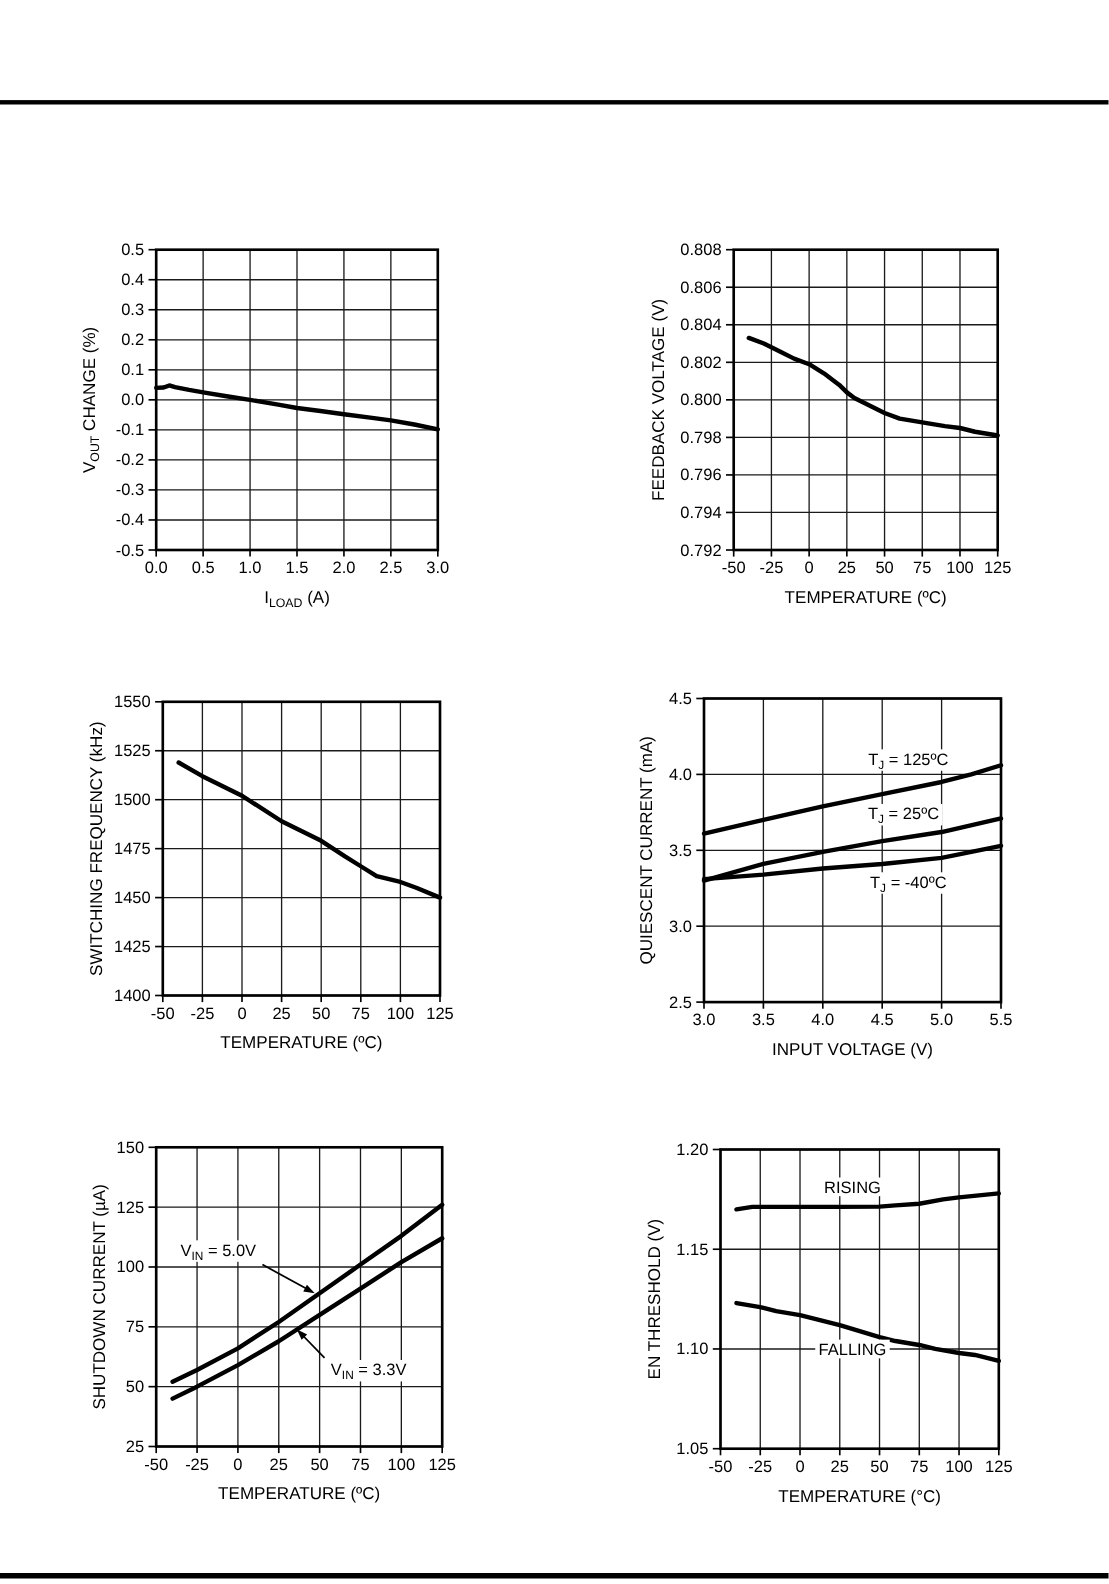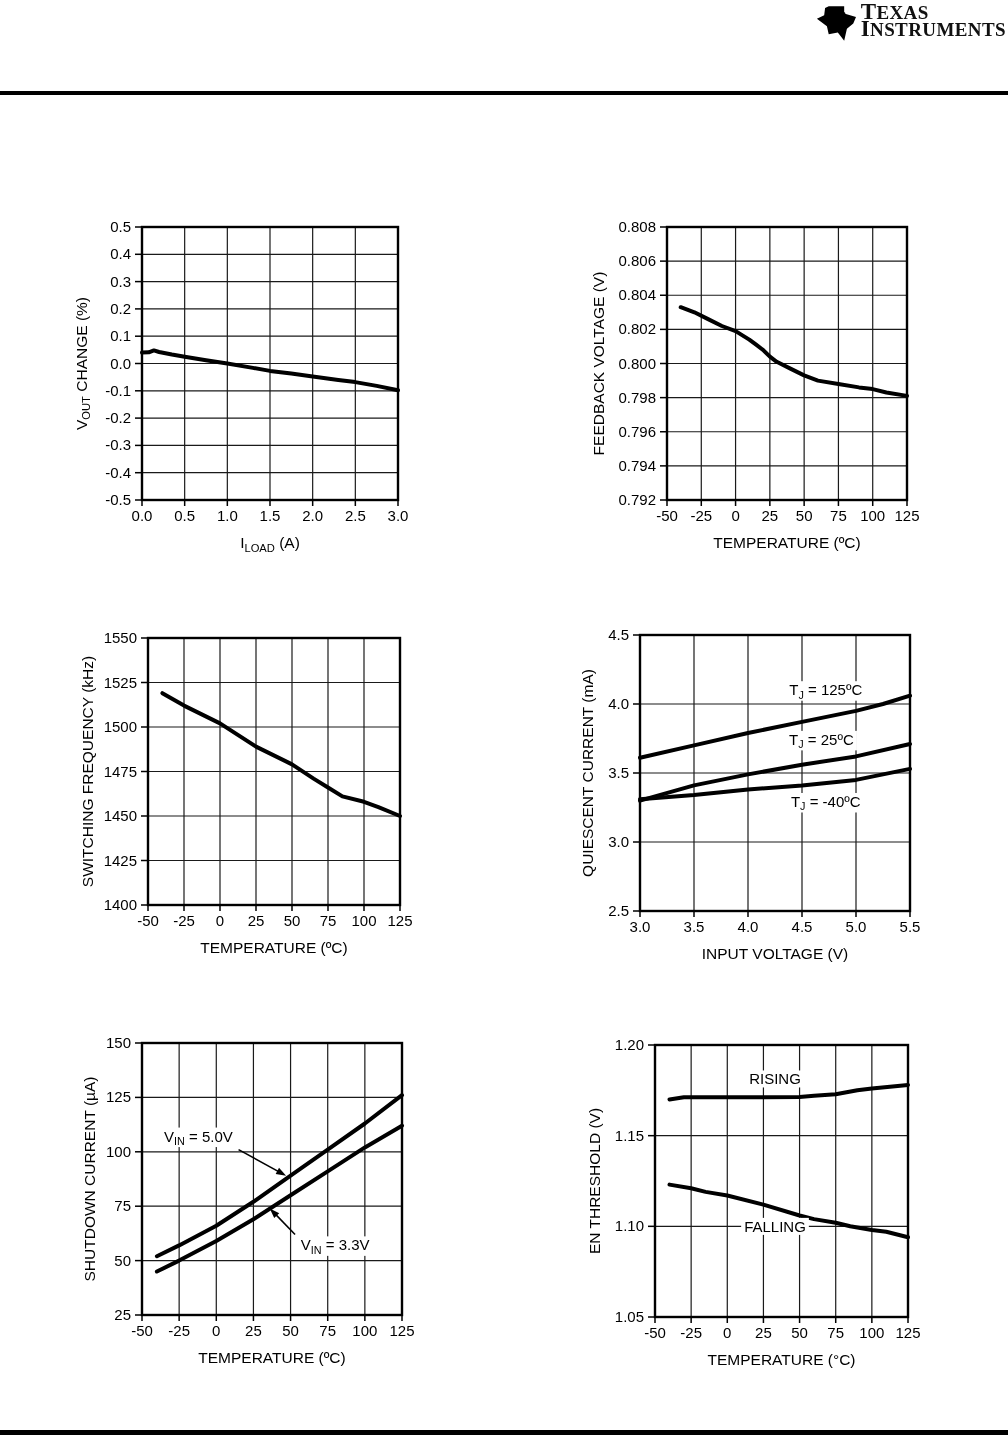--- a/index.html
+++ b/index.html
@@ -14,30 +14,20 @@
   .rule-top{top:91px;height:4px;}
   .rule-bottom{top:1430px;height:5px;}
   svg.chart{position:absolute;overflow:visible;}
   svg text{fill:#000;}
 </style>
 </head>
 <body>
 
 <div class="page">
 
-  <div class="logo">
-    <svg class="logo-mark" viewBox="0 0 44 40">
-      <path d="M14,2 L31,2 L31,10 L44,14 L41,21 L34,27 L31,40 L24,31 L14,33 L12,24 L1,16 L9,12 L10,4 Z" fill="#000"></path>
-      <text x="13" y="27" font-family="DejaVu Serif, serif" font-style="italic" font-weight="bold" font-size="24" fill="#fff">ti</text>
-    </svg>
-    <div class="brand">
-      <div>TEXAS</div>
-      <div>INSTRUMENTS</div>
-    </div>
-  </div>
 
   <div class="rule rule-top"></div>
 
   <svg class="chart" id="chart0" viewBox="0 0 360 359" width="360" height="359" style="left: 64px; top: 211px;">
       <line x1="78" y1="16" x2="78" y2="289" stroke="#1a1a1a" stroke-width="1.2"></line>
       <line x1="78" y1="289" x2="78" y2="295" stroke="#000" stroke-width="1.5"></line>
       <text x="78" y="310" text-anchor="middle" font-size="15" font-family="&quot;Liberation Sans&quot;, sans-serif">0.0</text>
       <line x1="120.66666666666666" y1="16" x2="120.66666666666666" y2="289" stroke="#1a1a1a" stroke-width="1.2"></line>
       <line x1="120.66666666666666" y1="289" x2="120.66666666666666" y2="295" stroke="#000" stroke-width="1.5"></line>
       <text x="120.66666666666666" y="310" text-anchor="middle" font-size="15" font-family="&quot;Liberation Sans&quot;, sans-serif">0.5</text>

